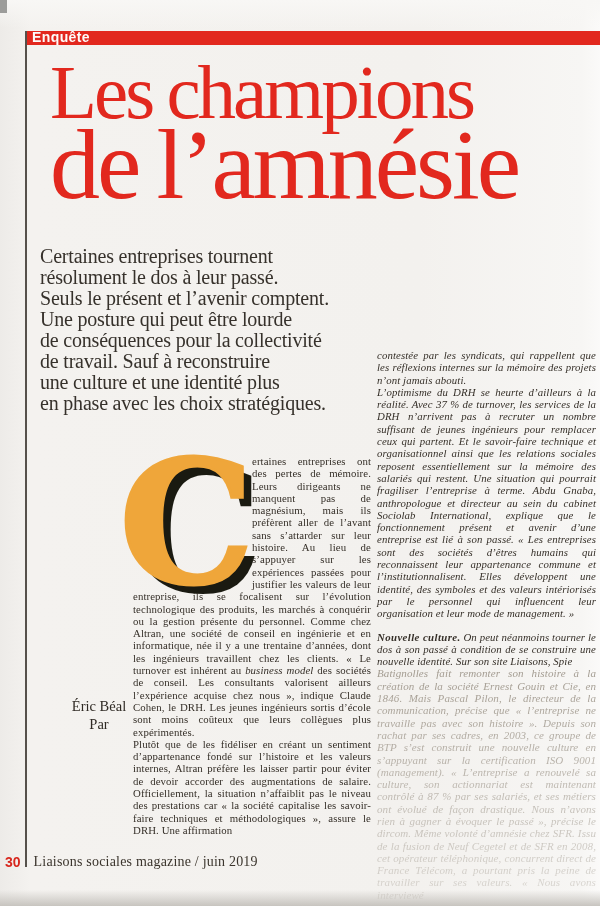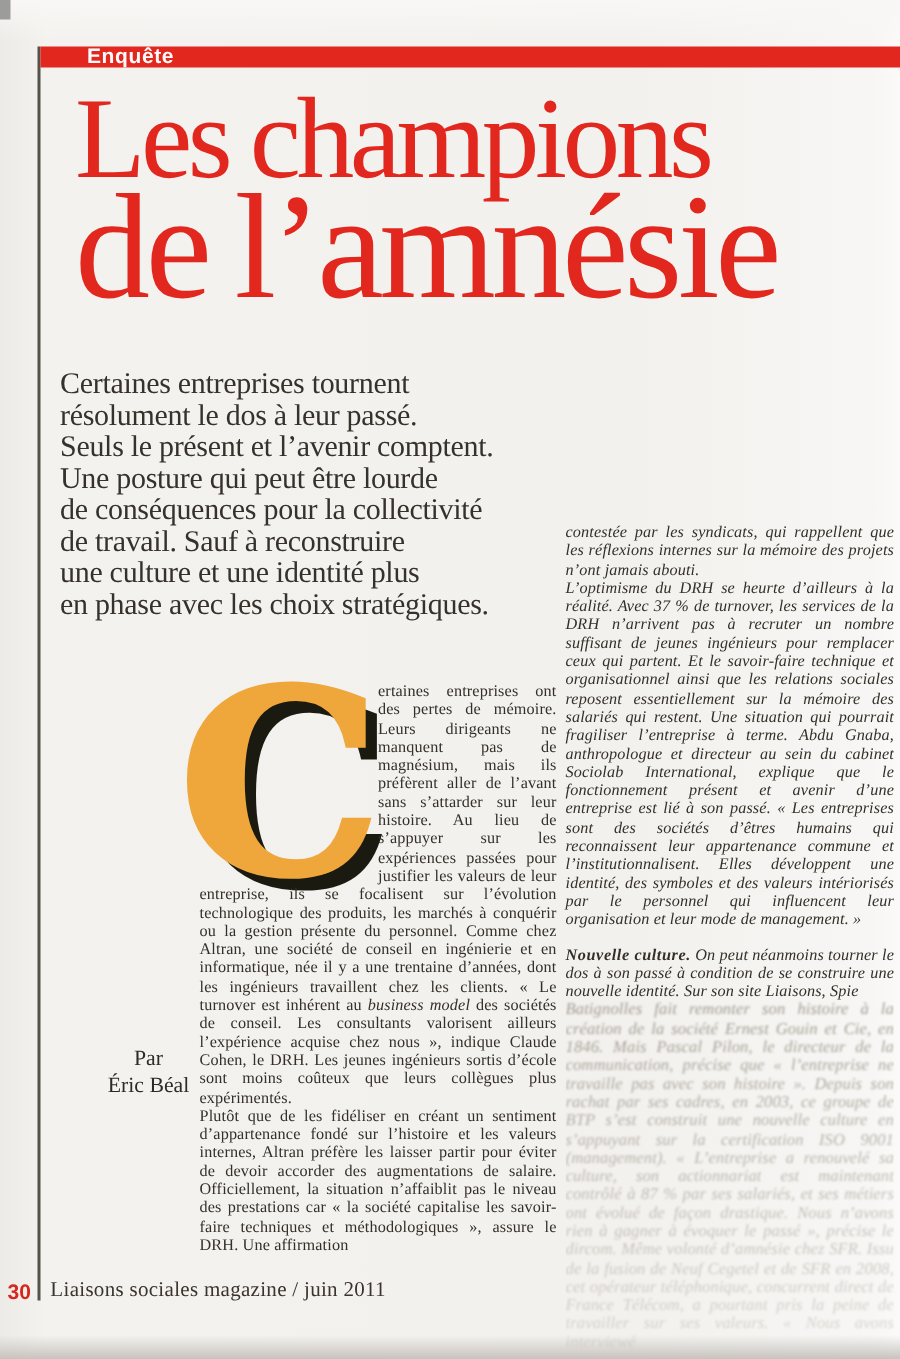--- a/index.html
+++ b/index.html
@@ -6,21 +6,21 @@
   .page{
     position:relative;width:600px;height:906px;overflow:hidden;
     font-family:"Liberation Serif",serif;
     background:linear-gradient(to right,#edebe8 0px,#f4f2ef 30px,#f3f1ee 70%,#f7f6f4 97%,#fbfaf9 100%);
   }
   .corner-mark{position:absolute;left:0;top:0;width:7px;height:13px;background:#9c9c9a;}
   .top-light{position:absolute;left:0;top:0;right:0;height:28px;background:linear-gradient(to bottom,#f8f7f5,rgba(248,247,245,0));}
   .bottom-shade{position:absolute;left:0;bottom:0;right:0;height:16px;background:linear-gradient(to bottom,rgba(195,192,187,0),#c7c4bf);}
   .left-rule{position:absolute;left:25px;top:31px;width:2px;height:836px;background:#56514b;}
 
-  .kicker-bar{position:absolute;left:27px;top:31px;right:0;height:14px;background:#e2281e;padding-left:26px;}
+  .kicker-bar{position:absolute;left:27px;top:31px;right:0;height:14px;background:#e2281e;}
   .kicker{
     font-family:"Liberation Sans",sans-serif;font-weight:bold;font-size:14px;line-height:14px;
     color:#fdfbfa;letter-spacing:.4px;padding-left:5px;display:block;margin-top:-1px;
   }
 
   .headline{position:absolute;left:50px;top:56px;margin:0;color:#e2281e;font-weight:normal;}
   .hl1{display:block;font-size:77px;line-height:72px;letter-spacing:-3px;word-spacing:-2px;}
   .hl2{display:block;font-size:100px;line-height:74px;letter-spacing:-3px;word-spacing:-4px;}
 
   .standfirst{
@@ -78,35 +78,35 @@
   <p class="standfirst">Certaines entreprises tournent
 résolument le dos à leur passé.
 Seuls le présent et l’avenir comptent.
 Une posture qui peut être lourde
 de conséquences pour la collectivité
 de travail. Sauf à reconstruire
 une culture et une identité plus
 en phase avec les choix stratégiques.</p>
 
   <div class="byline">
+    <span>Éric Béal</span>
     <span>Par</span>
-    <span>Éric Béal</span>
   </div>
 
   <div class="col col-left">
     <p><span class="dropcap">C</span><span>ertaines entreprises ont des pertes de mémoire. Leurs dirigeants ne manquent pas de magnésium, mais ils préfèrent aller de l’avant sans s’attarder sur leur histoire. Au lieu de s’appuyer sur les expériences passées pour justifier les valeurs de leur entreprise, ils se focalisent sur l’évolution technologique des produits, les marchés à conquérir ou la gestion présente du personnel. Comme chez Altran, une société de conseil en ingénierie et en informatique, née il y a une trentaine d’années, dont les ingénieurs travaillent chez les clients. « Le turnover est inhérent au </span><i>business model</i><span> des sociétés de conseil. Les consultants valorisent ailleurs l’expérience acquise chez nous », indique Claude Cohen, le DRH. Les jeunes ingénieurs sortis d’école sont moins coûteux que leurs collègues plus expérimentés.</span></p>
     <p>Plutôt que de les fidéliser en créant un sentiment d’appartenance fondé sur l’histoire et les valeurs internes, Altran préfère les laisser partir pour éviter de devoir accorder des augmentations de salaire. Officiellement, la situation n’affaiblit pas le niveau des prestations car « la société capitalise les savoir-faire techniques et méthodologiques », assure le DRH. Une affirmation</p>
   </div>
 
   <div class="col col-right">
     <p>contestée par les syndicats, qui rappellent que les réflexions internes sur la mémoire des projets n’ont jamais abouti.</p>
     <p>L’optimisme du DRH se heurte d’ailleurs à la réalité. Avec 37 % de turnover, les services de la DRH n’arrivent pas à recruter un nombre suffisant de jeunes ingénieurs pour remplacer ceux qui partent. Et le savoir-faire technique et organisationnel ainsi que les relations sociales reposent essentiellement sur la mémoire des salariés qui restent. Une situation qui pourrait fragiliser l’entreprise à terme. Abdu Gnaba, anthropologue et directeur au sein du cabinet Sociolab International, explique que le fonctionnement présent et avenir d’une entreprise est lié à son passé. « Les entreprises sont des sociétés d’êtres humains qui reconnaissent leur appartenance commune et l’institutionnalisent. Elles développent une identité, des symboles et des valeurs intériorisés par le personnel qui influencent leur organisation et leur mode de management. »</p>
     <p class="gap"><span class="lead-in">Nouvelle culture.</span><span> On peut néanmoins tourner le dos à son passé à condition de se construire une nouvelle identité. Sur son site Liaisons, Spie</span></p>
     <div class="faded">Batignolles fait remonter son histoire à la création de la société Ernest Gouin et Cie, en 1846. Mais Pascal Pilon, le directeur de la communication, précise que « l’entreprise ne travaille pas avec son histoire ». Depuis son rachat par ses cadres, en 2003, ce groupe de BTP s’est construit une nouvelle culture en s’appuyant sur la certification ISO 9001 (management). « L’entreprise a renouvelé sa culture, son actionnariat est maintenant contrôlé à 87 % par ses salariés, et ses métiers ont évolué de façon drastique. Nous n’avons rien à gagner à évoquer le passé », précise le dircom. Même volonté d’amnésie chez SFR. Issu de la fusion de Neuf Cegetel et de SFR en 2008, cet opérateur téléphonique, concurrent direct de France Télécom, a pourtant pris la peine de travailler sur ses valeurs. « Nous avons interviewé</div>
   </div>
 
   <div class="footer">
     <span class="pagenum">30</span>
-    <span class="mag">Liaisons sociales magazine / juin 2011</span>
+    <span class="mag">Liaisons sociales magazine / juin 2019</span>
   </div>
 
   <div class="bottom-shade"></div>
 </div>
 
 </body></html>

